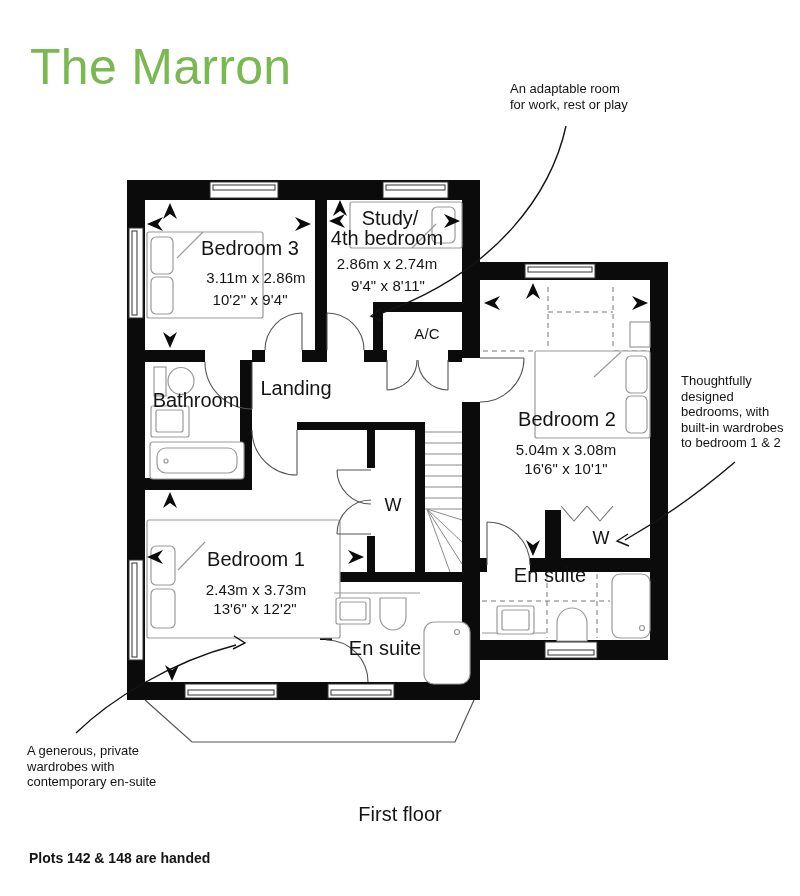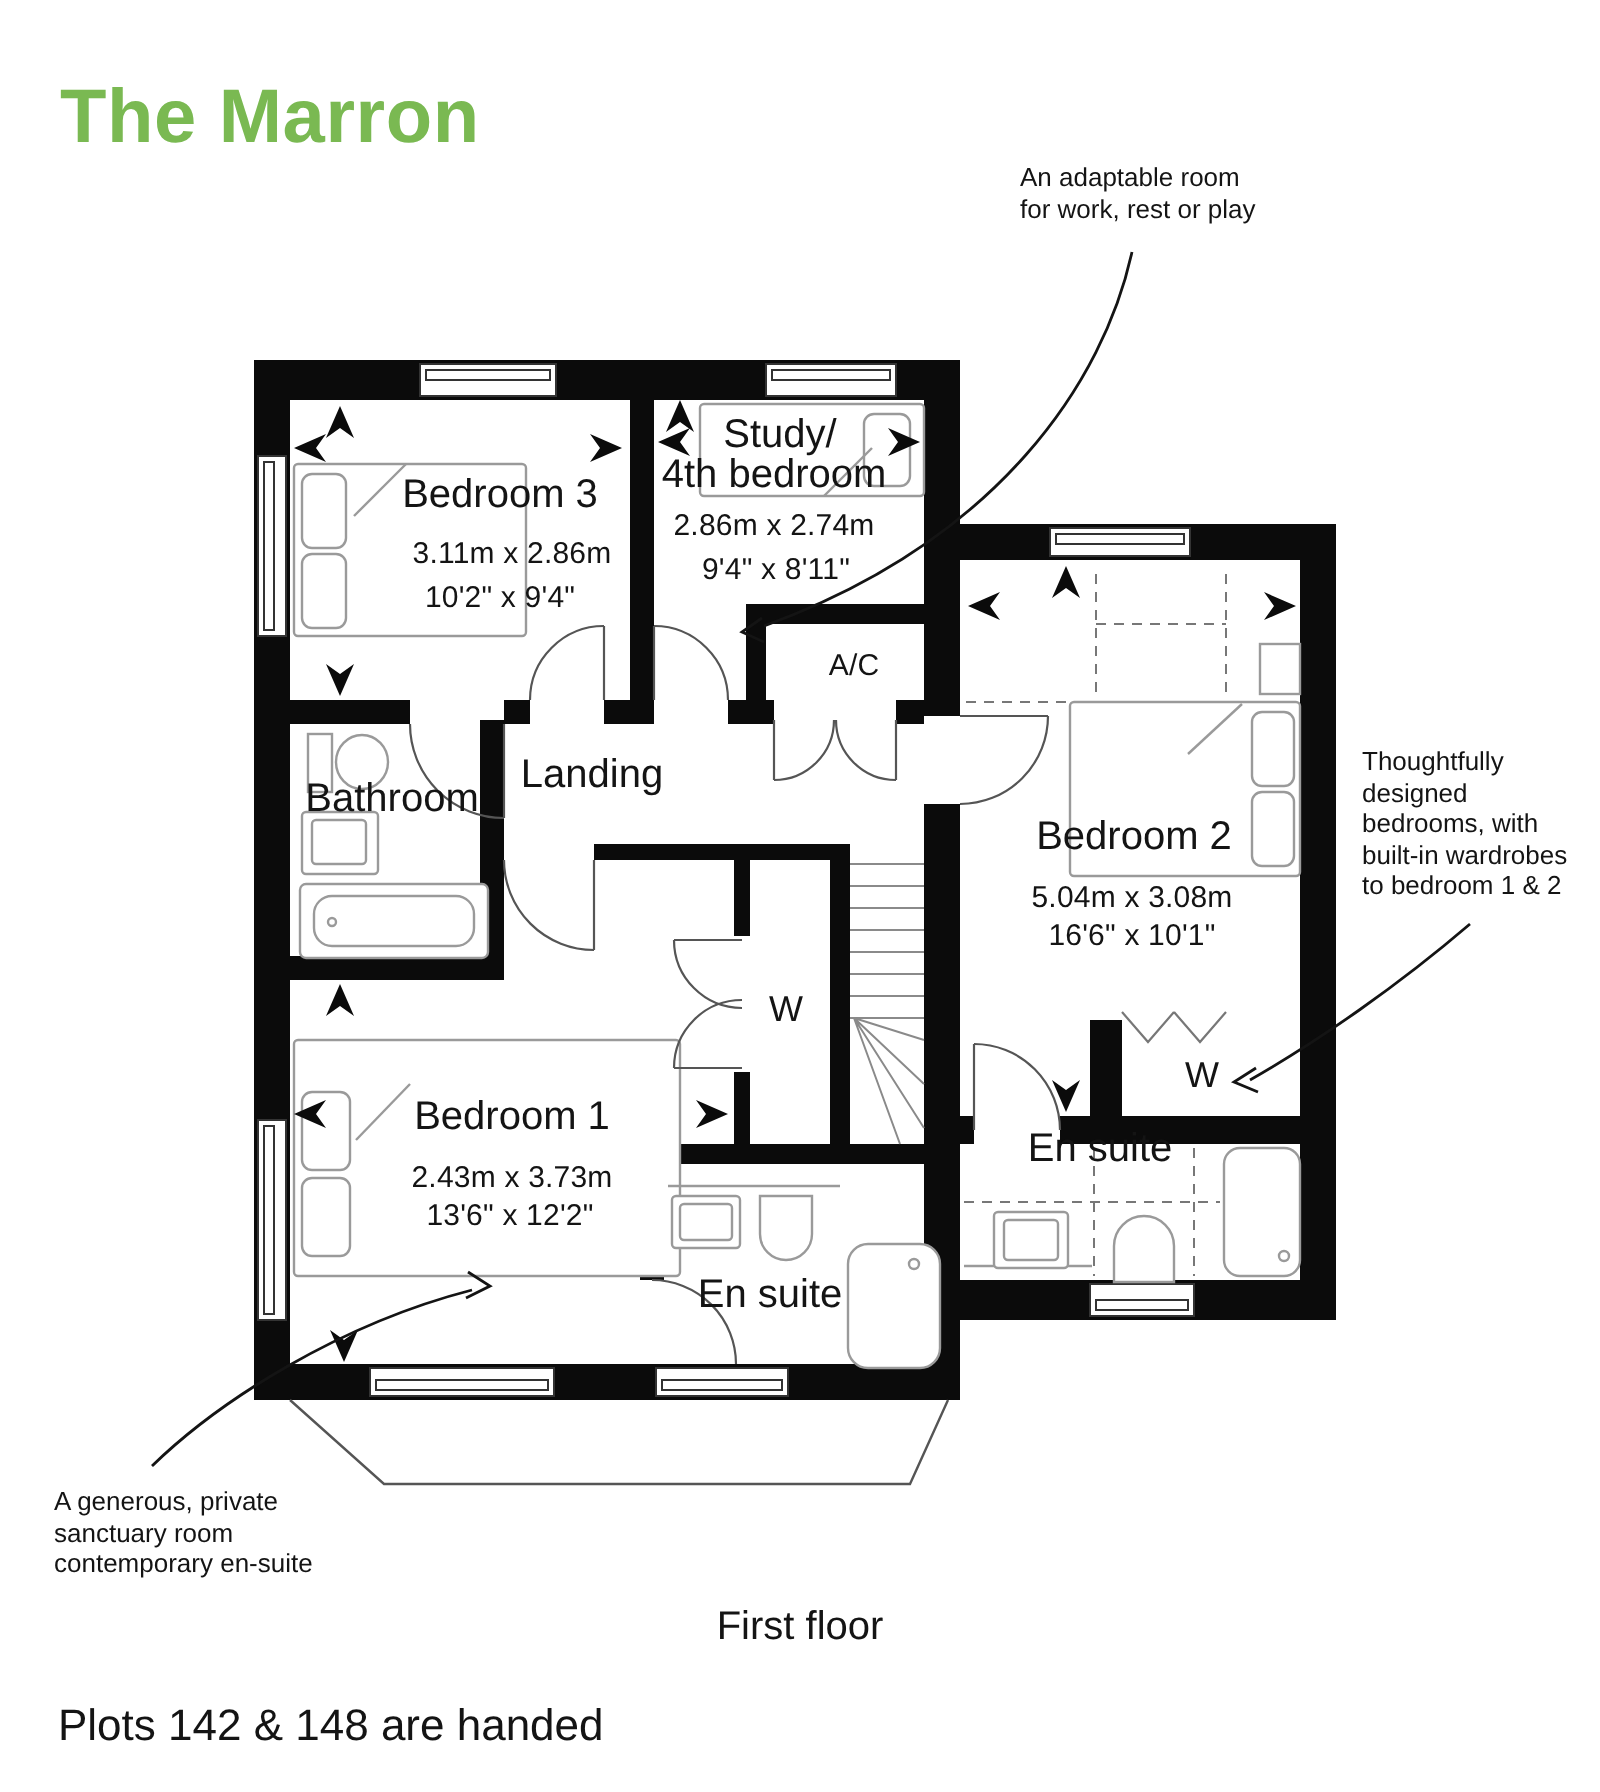--- a/index.html
+++ b/index.html
@@ -1,26 +1,26 @@
 <!DOCTYPE html>
 <html><head>
 <meta charset="utf-8">
 <style>
   html,body{margin:0;padding:0;background:#fff;}
   .stage{position:relative;width:800px;height:896px;background:#fff;overflow:hidden;
          font-family:"Liberation Sans","DejaVu Sans",sans-serif;color:#141414;}
   svg.plan{position:absolute;left:0;top:0;}
-  .title{position:absolute;left:30px;top:38px;margin:0;font-size:38px;font-weight:700;letter-spacing:.3px;}
+  .title{position:absolute;left:30px;top:38px;margin:0;font-size:50px;font-weight:400;letter-spacing:.3px;}
   .lbl{position:absolute;transform:translate(-50%,-50%);white-space:nowrap;color:#141414;}
   .name{font-size:20px;}
   .dim{font-size:15px;letter-spacing:.1px;}
   .wlab{font-size:18px;}
   .ann{position:absolute;font-size:13px;line-height:15.6px;color:#141414;}
   .floor{position:absolute;left:400px;top:814px;transform:translate(-50%,-50%);font-size:20px;}
-  .footnote{position:absolute;left:29px;top:850px;font-size:22px;}
+  .footnote{position:absolute;left:29px;top:850px;font-size:14px;font-weight:bold;}
 </style>
 </head>
 <body>
 
 <div class="stage">
 
   <svg class="plan" width="800" height="896" viewBox="0 0 800 896">
 
     <g fill="#0b0b0b">
       <rect x="127" y="180" width="353" height="20"></rect>
@@ -229,20 +229,20 @@
   <div class="ann" style="left:681px;top:373px">
     <div>Thoughtfully</div>
     <div>designed</div>
     <div>bedrooms, with</div>
     <div>built-in wardrobes</div>
     <div>to bedroom 1 &amp; 2</div>
   </div>
 
   <div class="ann" style="left:27px;top:743px">
     <div>A generous, private</div>
-    <div>sanctuary room</div>
+    <div>wardrobes with</div>
     <div>contemporary en-suite</div>
   </div>
 
   <div class="floor">First floor</div>
   <div class="footnote">Plots 142 &amp; 148 are handed</div>
 
 </div>
 
 </body></html>

